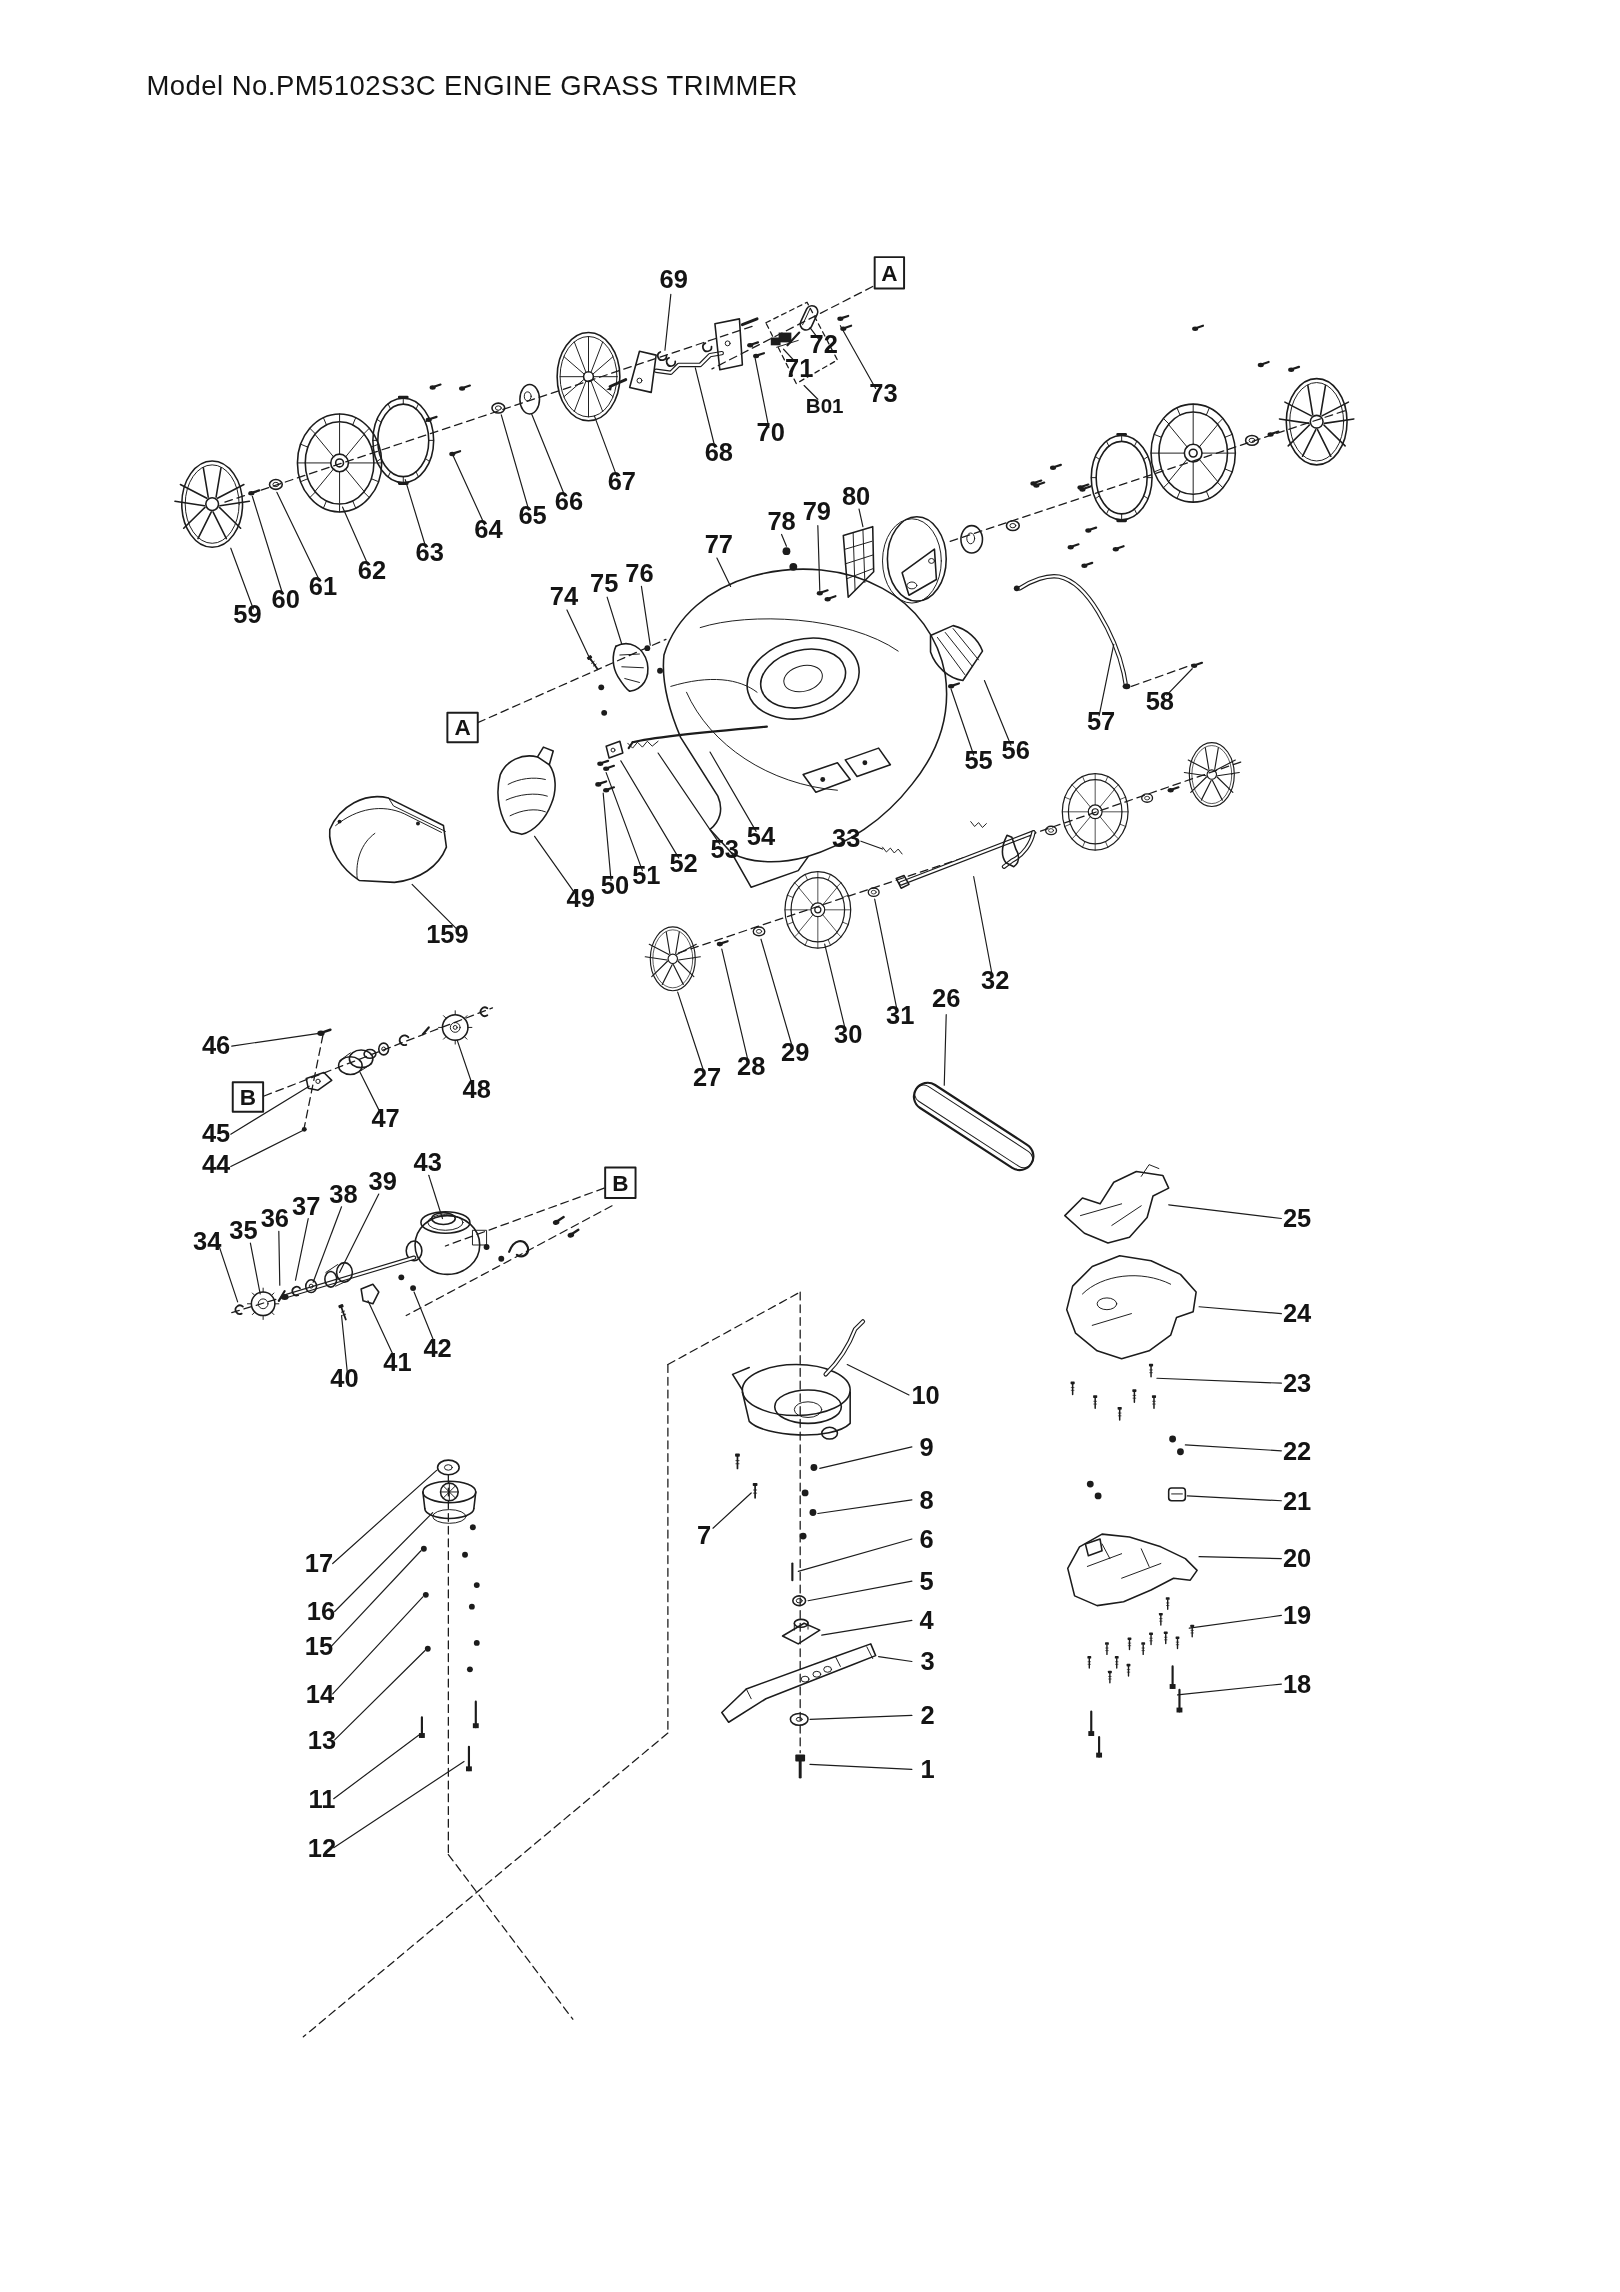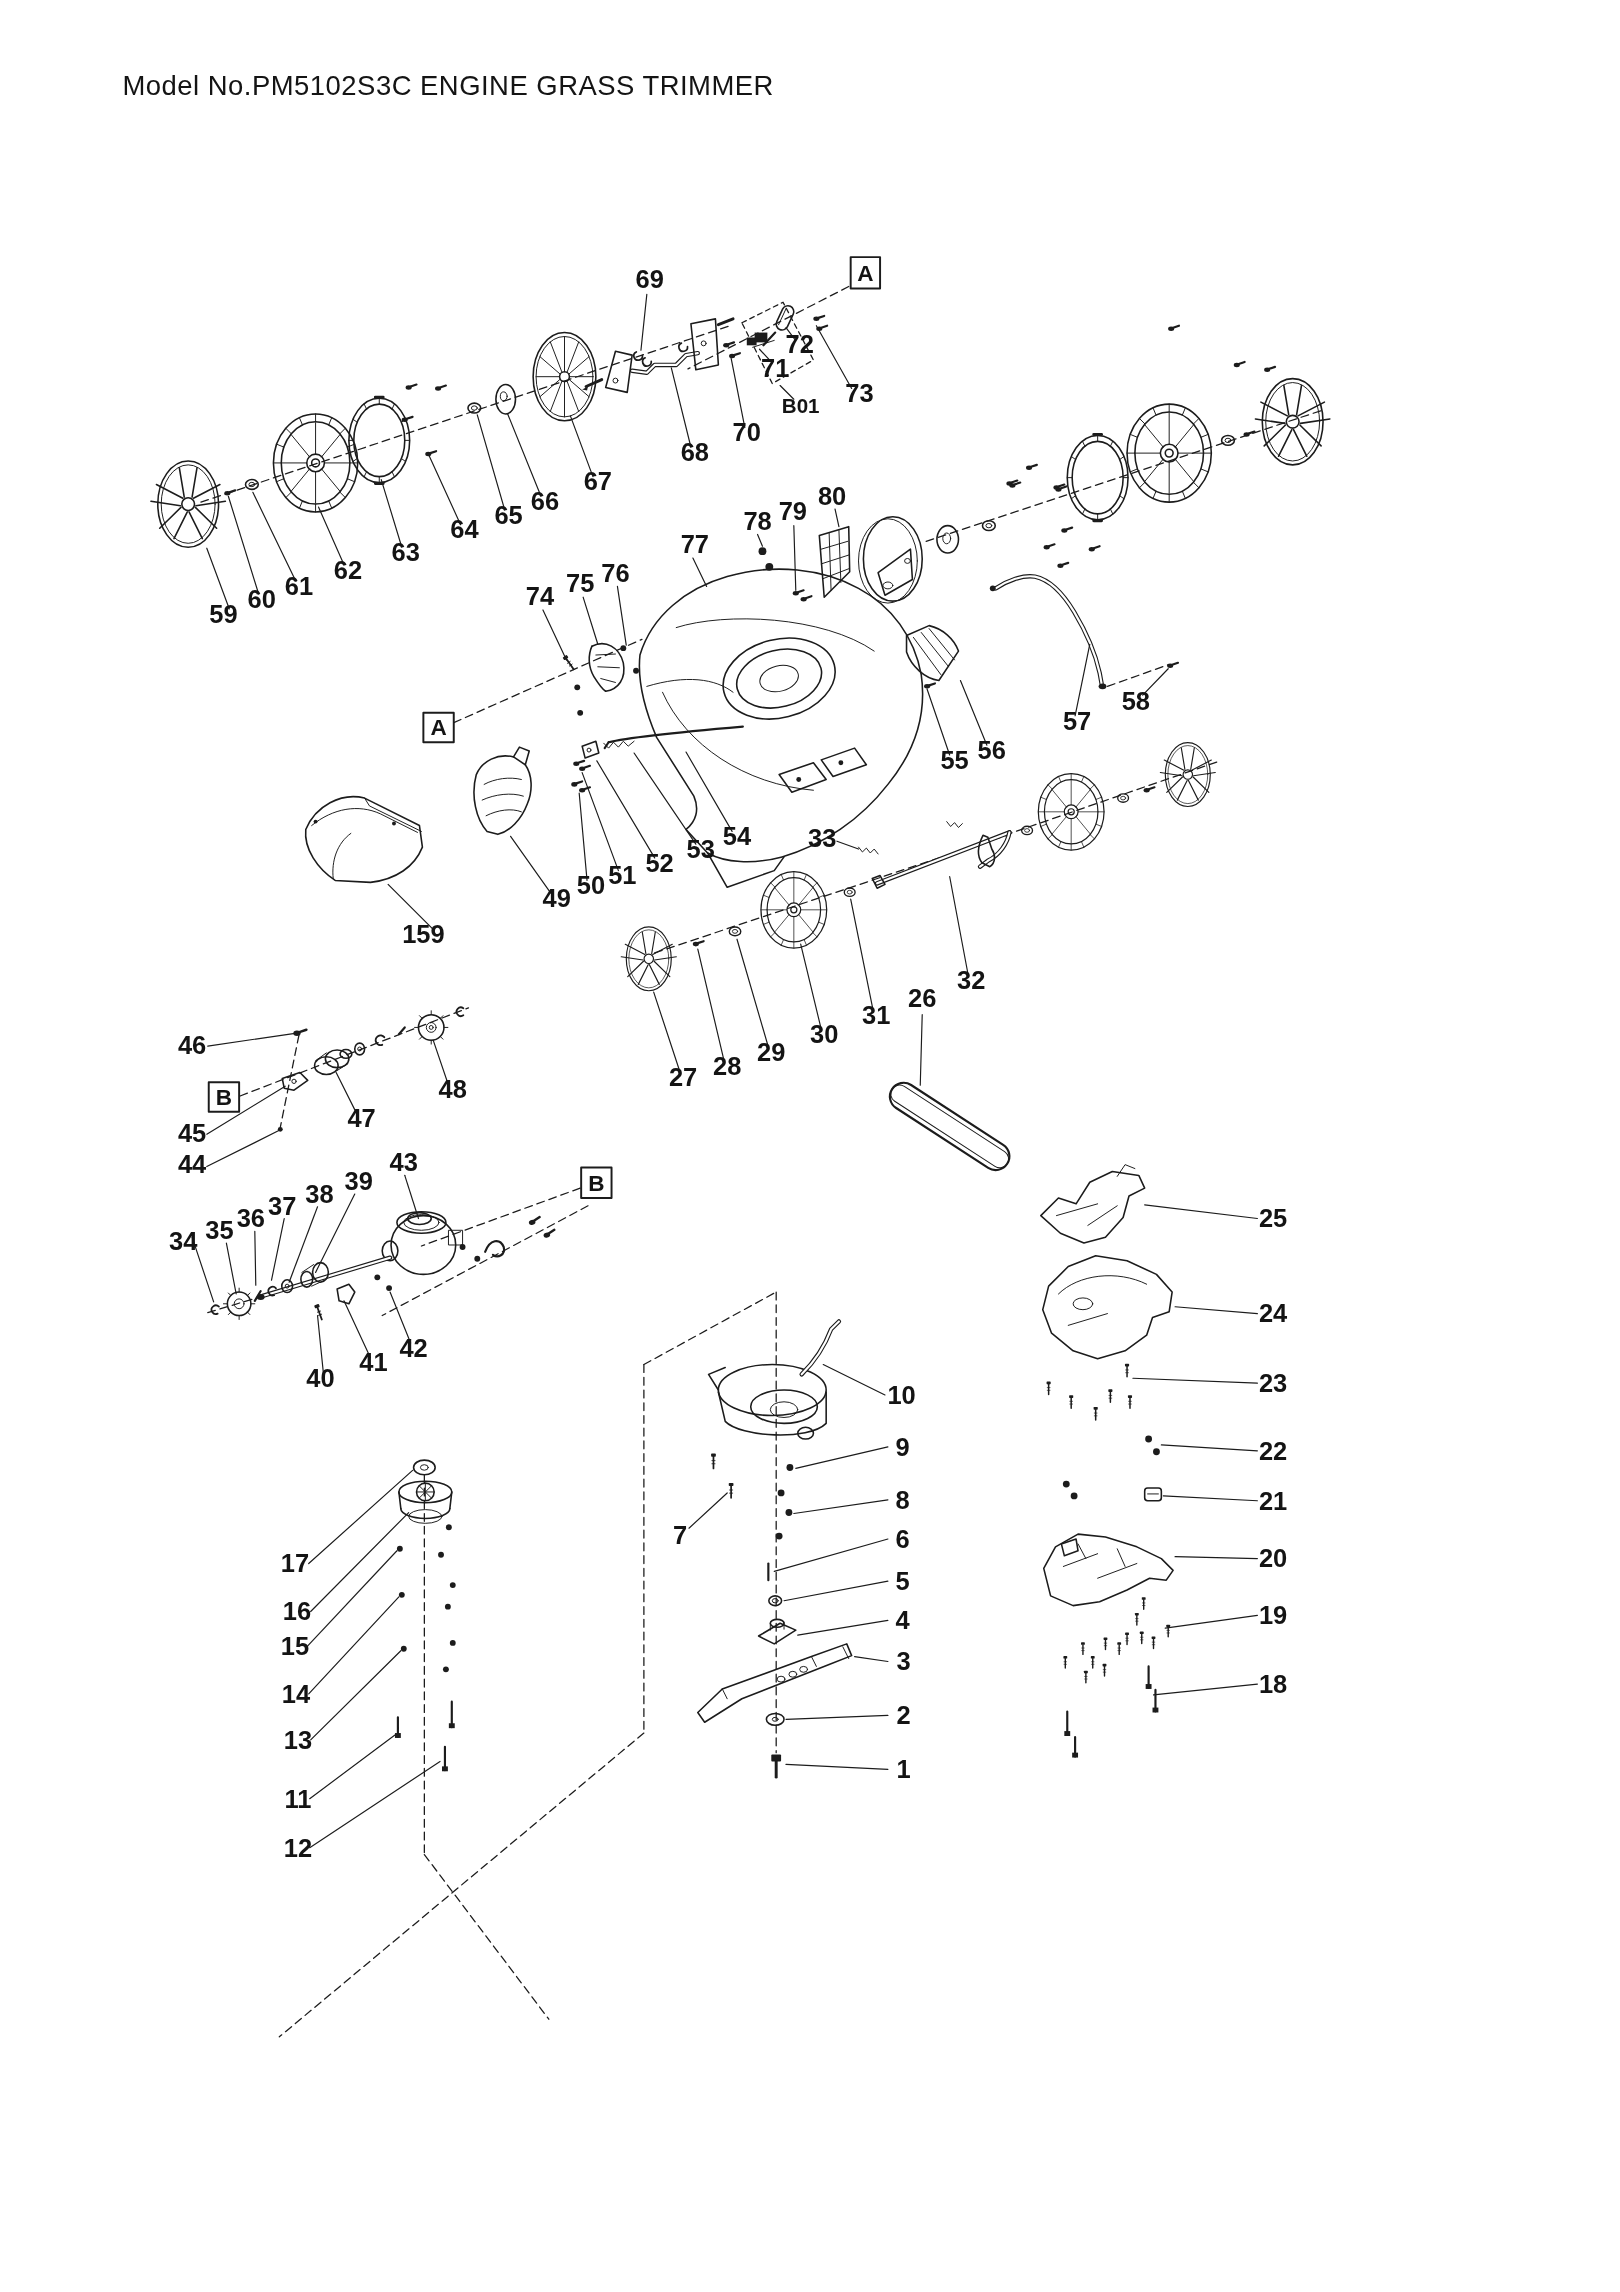--- a/index.html
+++ b/index.html
@@ -1,16 +1,16 @@
 <!DOCTYPE html>
 <html><head>
 <meta charset="utf-8">
 <style>
   html,body{margin:0;padding:0;background:#ffffff;}
-  .page{width:1560px;height:2293px;background:#fff;position:relative;}
+  .page{width:1560px;height:2293px;background:#fff;position:relative;padding-left:24px;}
   svg{display:block;font-family:"Liberation Sans",sans-serif;}
   svg *{stroke:#1c1c1c;fill:none;stroke-width:1.6;stroke-linecap:round;stroke-linejoin:round;}
   .f{fill:#1c1c1c;stroke:none;}
   .w{stroke:#ffffff;}
   .sw1{stroke-width:1;}
   .sw2{stroke-width:2.2;}
   .sw3{stroke-width:3;}
   .sw45{stroke-width:4.5;}
   .dash{stroke-dasharray:8 5;stroke-width:1.3;}
   .dash2{stroke-dasharray:5 4;stroke-width:1.3;}

